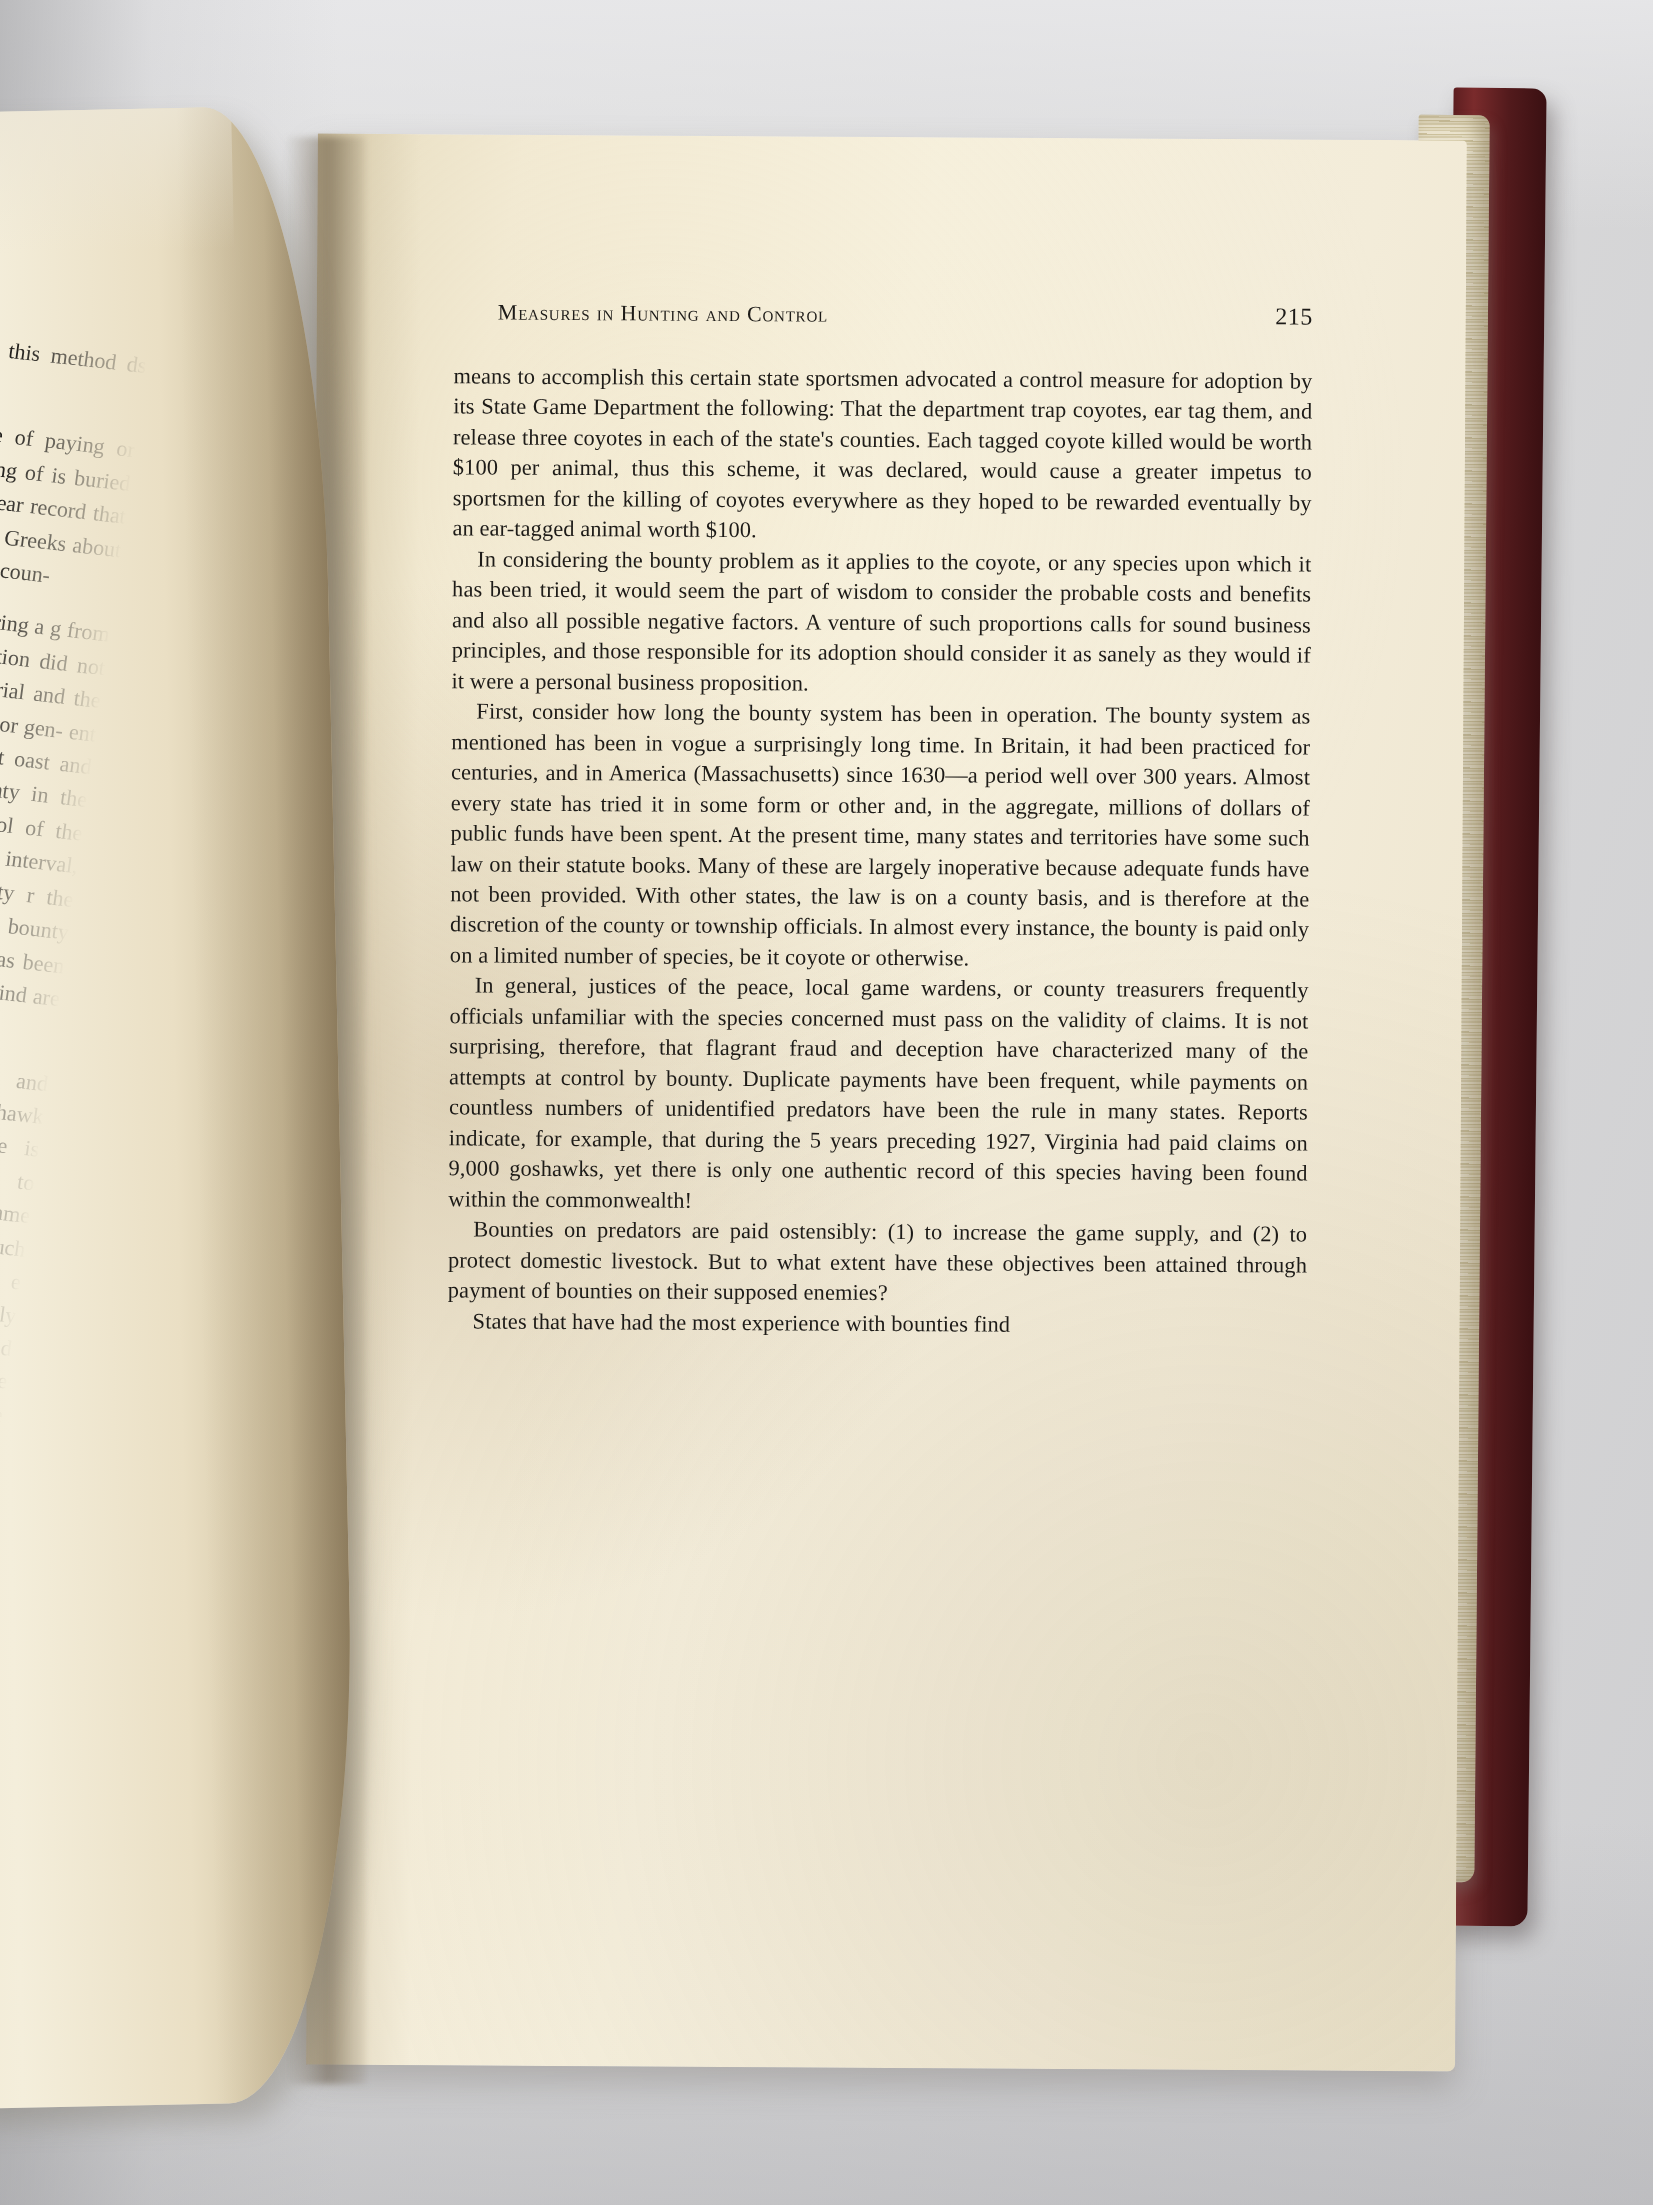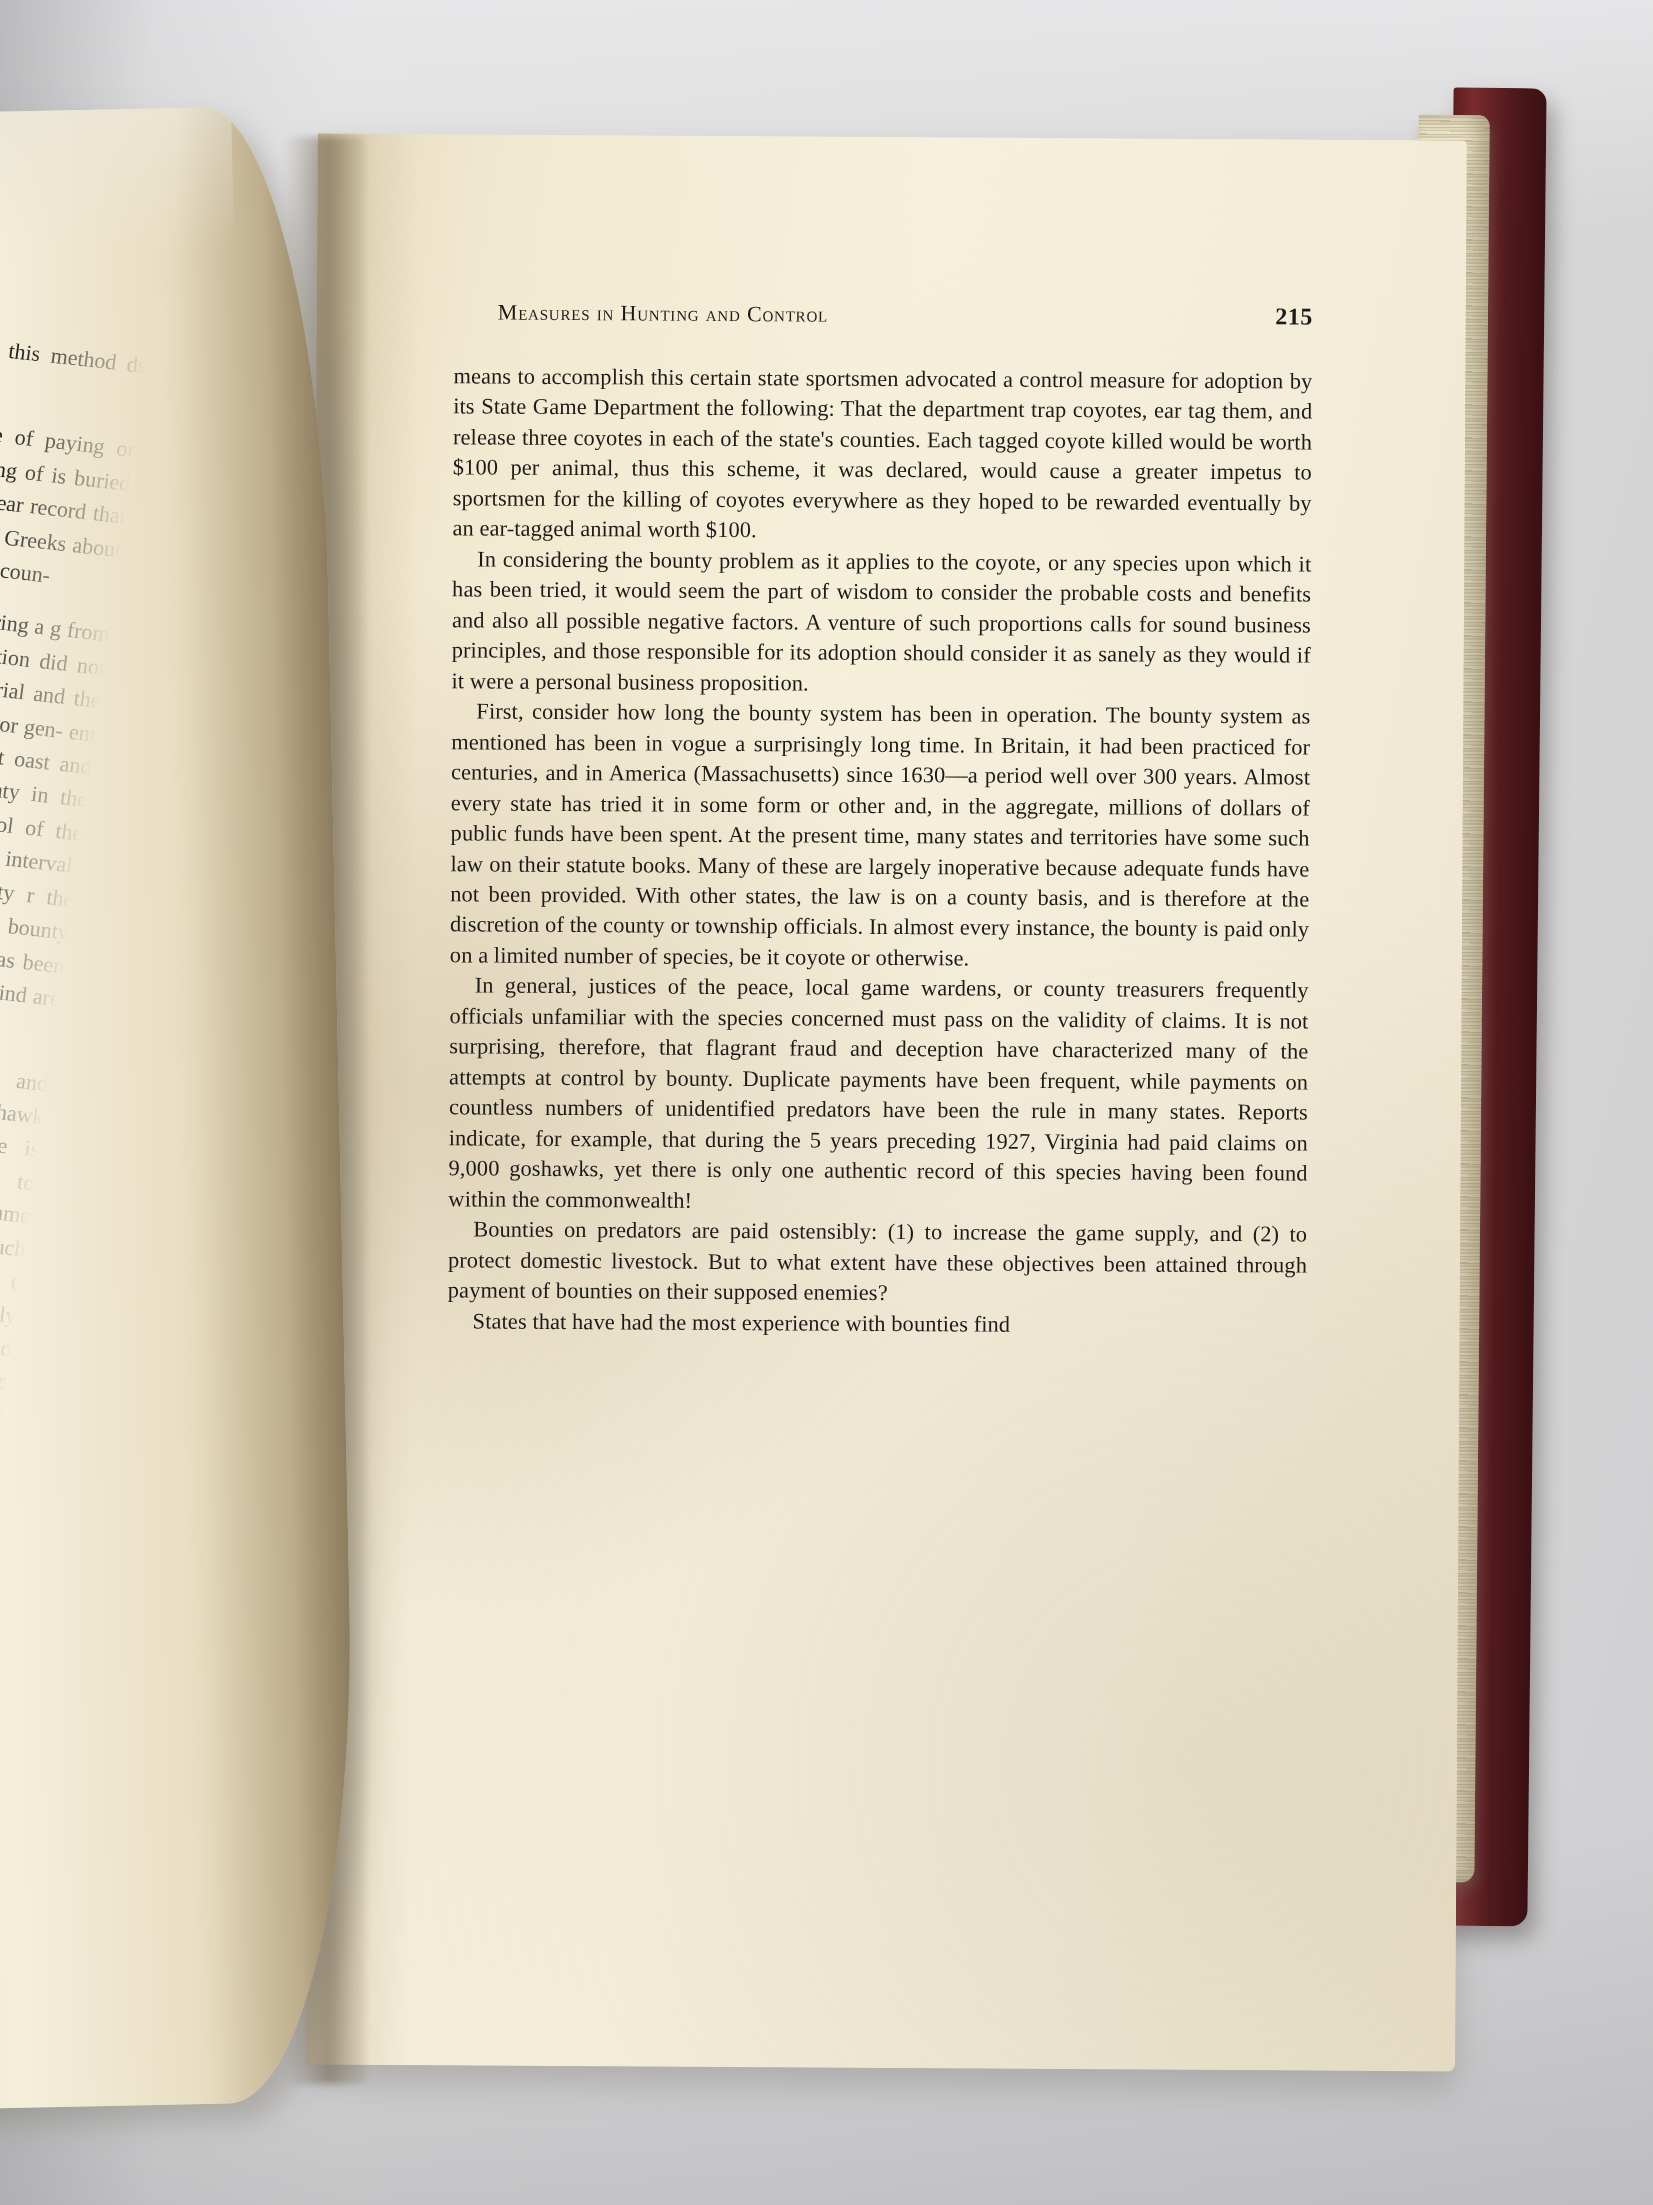--- a/index.html
+++ b/index.html
@@ -200,21 +200,21 @@
     margin-bottom: 36px;
     padding-left: 44px;
   }
   .running-head .rh-title {
     font-variant: small-caps;
     font-size: 22px;
     letter-spacing: 0.8px;
   }
   .running-head .rh-folio {
     font-size: 24px;
-    font-weight: 700;
+    font-weight: 400;
     letter-spacing: 0.5px;
     text-align: right;
   }
   .textblock p {
     font-size: 22.4px;
     line-height: 1.36;
     margin: 0;
     text-align: justify;
     text-justify: inter-word;
     hyphens: manual;

